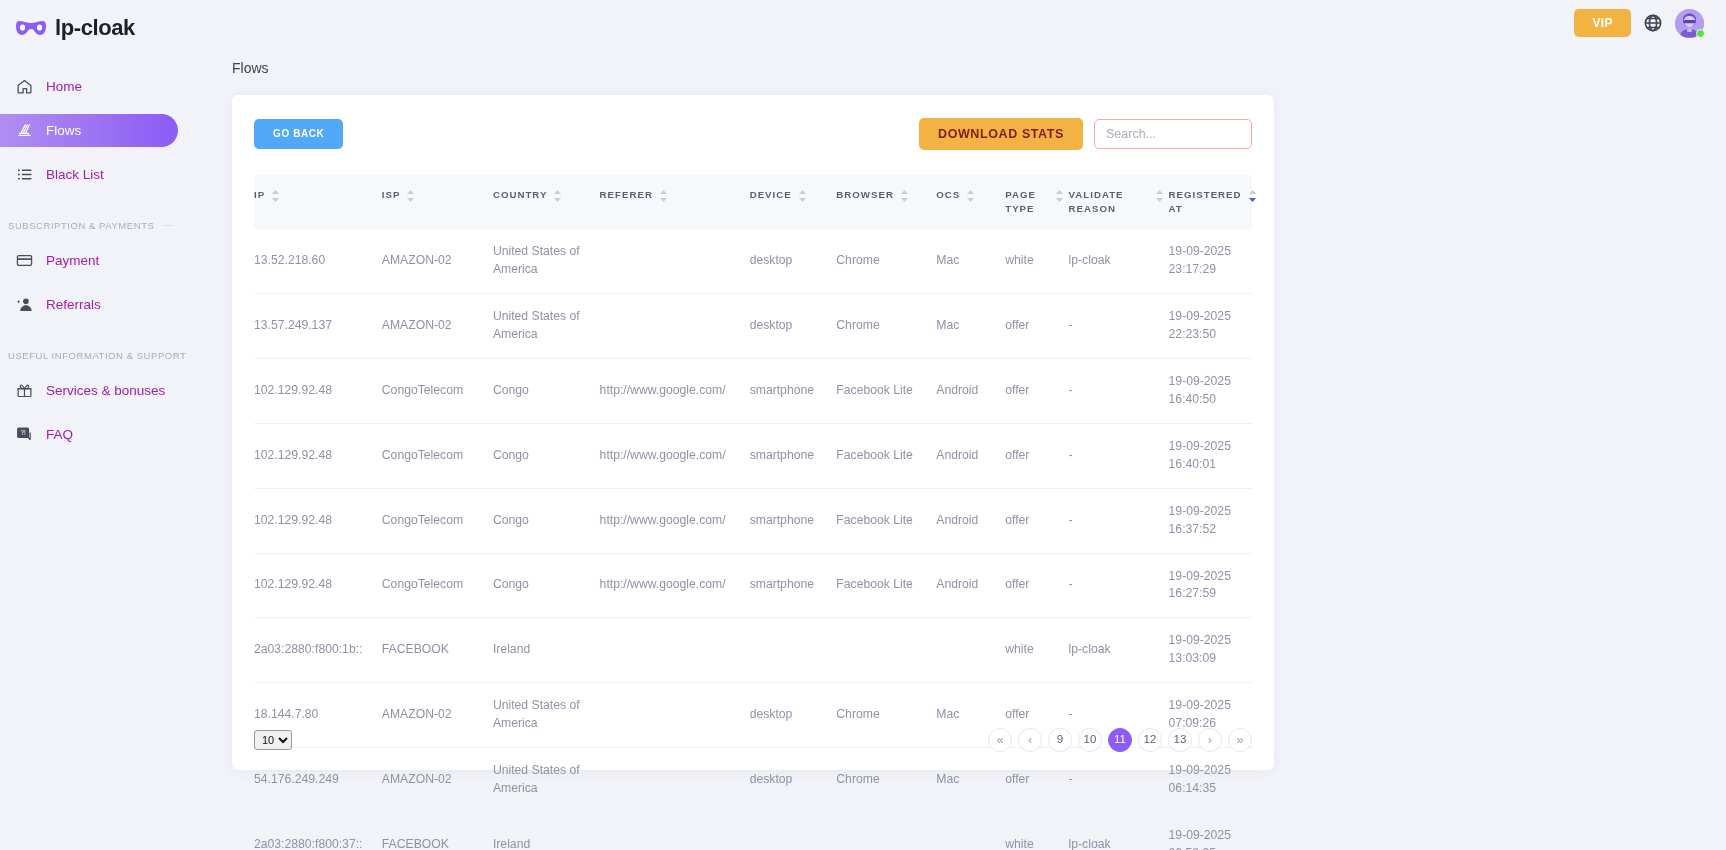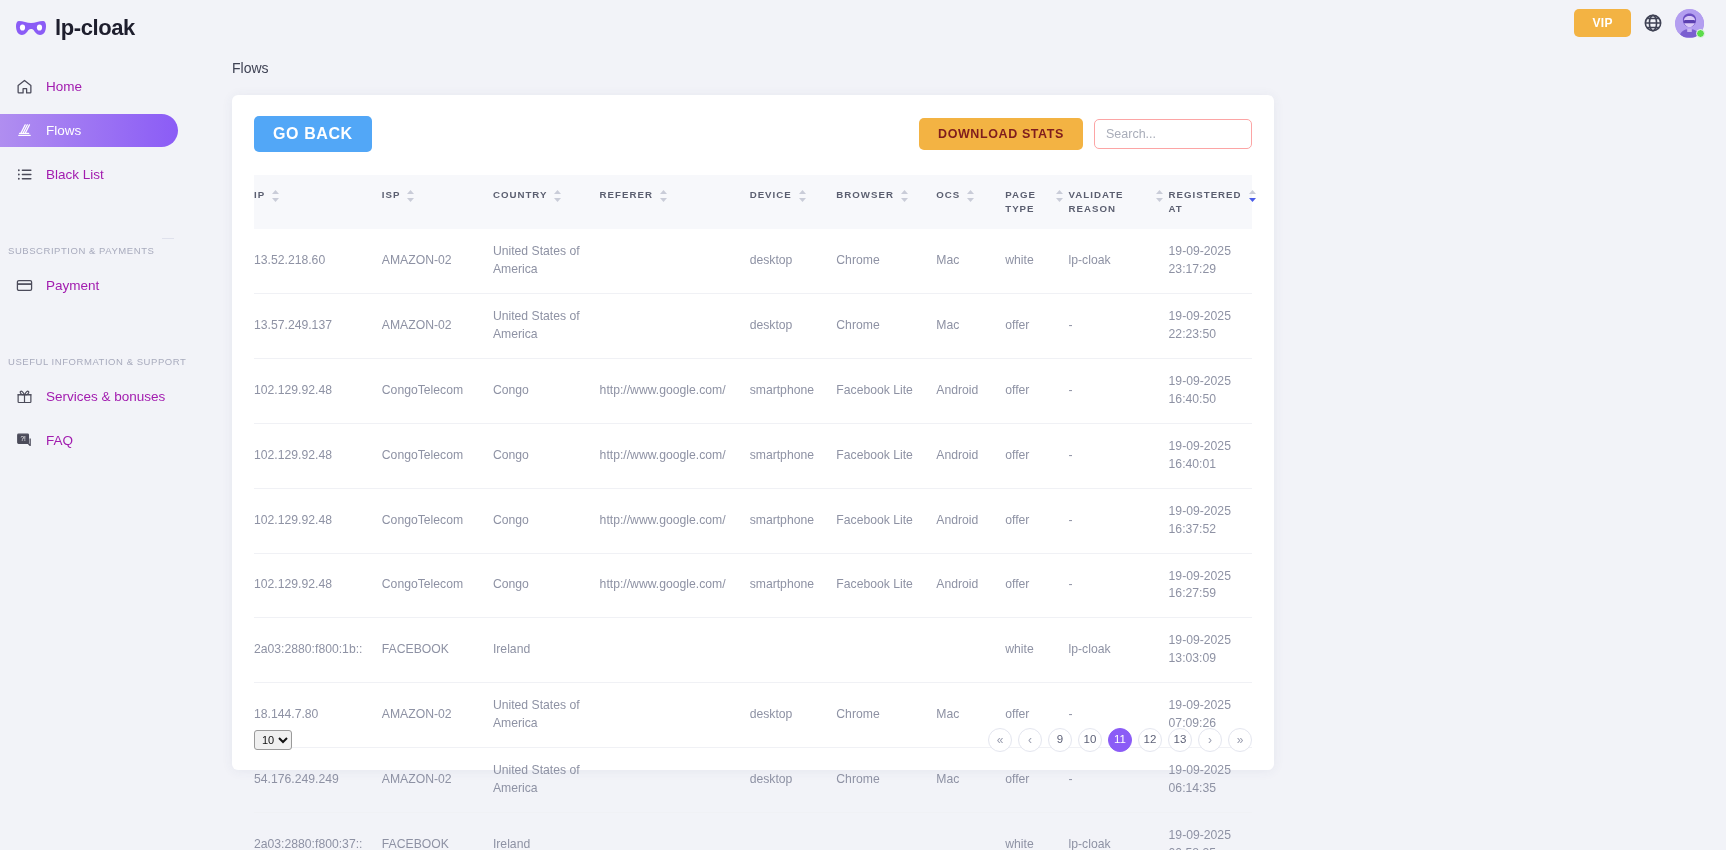--- a/index.html
+++ b/index.html
@@ -66,21 +66,20 @@
     align-items: center;
     gap: 8px;
     margin: 29px 0 13px 8px;
     padding-right: 26px;
   }
   .nav-section-label {
     font-size: 9.5px;
     letter-spacing: 0.55px;
     color: #a8abbd;
     white-space: nowrap;
-    margin-top: 25px;
   }
   .nav-section-rule { flex: 1; height: 1px; background: #dfe1ec; }
 
   
   .main { flex: 1; position: relative; height: 850px; }
 
   .topbar {
     height: 38px;
     display: flex;
     align-items: center;
@@ -135,21 +134,21 @@
     display: flex;
     align-items: center;
     justify-content: space-between;
     height: 34px;
   }
   .go-back-btn {
     background: #52a7f7;
     color: #ffffff;
     border: none;
     border-radius: 5px;
-    font-size: 16px;
+    font-size: 10px;
     font-weight: bold;
     letter-spacing: 0.6px;
     padding: 10px 19px;
     cursor: pointer;
     line-height: 1;
   }
   .toolbar-right { display: flex; align-items: center; gap: 11px; }
   .download-btn {
     background: #f3b343;
     color: #7f1d1d;
@@ -323,20 +322,30 @@
       <div class="nav-item">
         <span class="ic">
           <svg width="17" height="17" viewBox="0 0 24 24" fill="none" stroke="#4b4b5a" stroke-width="1.8" stroke-linejoin="round">
             <rect x="2" y="5" width="20" height="14" rx="2"></rect>
             <path d="M2 10h20" stroke-width="2.4"></path>
           </svg>
         </span>
         <span>Payment</span>
       </div>
 
+      <div class="nav-item">
+        <span class="ic">
+          <svg width="17" height="17" viewBox="0 0 24 24" fill="#4b4b5a">
+            <circle cx="14" cy="7.5" r="4"></circle>
+            <path d="M6 21c0-4.4 3.6-8 8-8s8 3.6 8 8z"></path>
+            <path d="M3.6 5.4l.7 1.9 1.9.7-1.9.7-.7 1.9-.7-1.9L1 8l1.9-.7z"></path>
+          </svg>
+        </span>
+        <span>Referrals</span>
+      </div>
 
       <div class="nav-section">
         <span class="nav-section-label">USEFUL INFORMATION &amp; SUPPORT</span>
         <span class="nav-section-rule"></span>
       </div>
 
       <div class="nav-item">
         <span class="ic">
           <svg width="17" height="17" viewBox="0 0 24 24" fill="none" stroke="#4b4b5a" stroke-width="1.7" stroke-linejoin="round">
             <rect x="3" y="9.5" width="18" height="11" rx="1"></rect>

